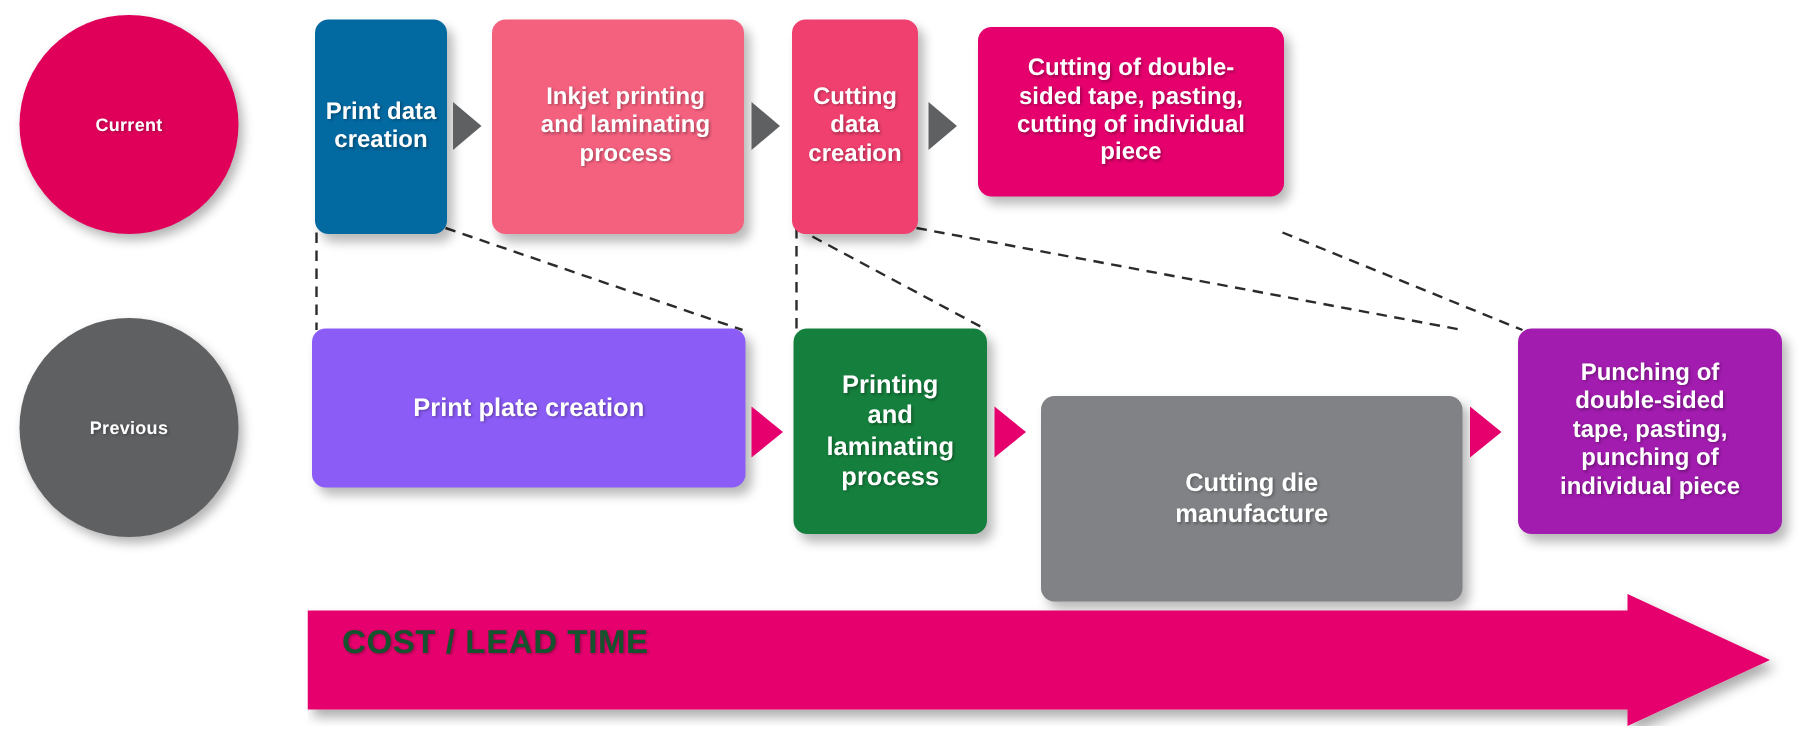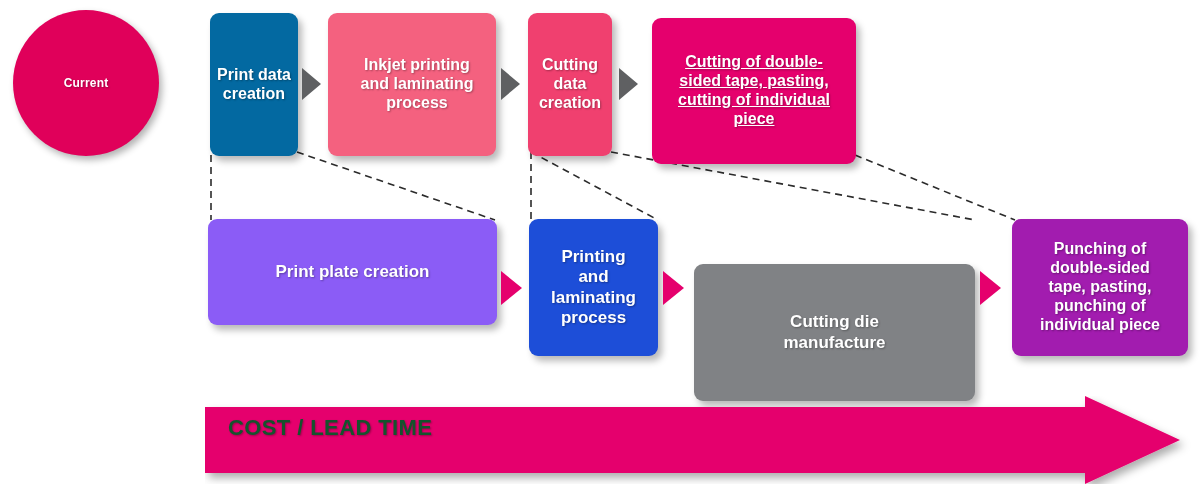--- a/index.html
+++ b/index.html
@@ -142,34 +142,37 @@
   </div>
   <div class="tri gray" style="left:501px; top:68px;"></div>
 
   <div class="pbox top" style="left:528px; top:13px; width:84px; height:143px; background:#f0406f;">
     <span>Cutting
 data
 creation</span>
   </div>
   <div class="tri gray" style="left:619px; top:68px;"></div>
 
-  <div class="pbox top" style="left:652px; top:18px; width:204px; height:146px; background:#e5006d;text-decoration:underline;">
+  <div class="pbox top" style="left:652px; top:18px; width:204px; height:113px; background:#e5006d;">
     <span>Cutting of double-
 sided tape, pasting,
 cutting of individual
 piece</span>
   </div>
 
+  <div class="round-label" style="left:13px; top:212px; width:146px; height:146px; background:#5f6062;">
+    <span>Previous</span>
+  </div>
 
   <div class="pbox bottom" style="left:208px; top:219px; width:289px; height:106px; background:#8b5cf6;text-align:center;">
     <span>Print plate creation</span>
   </div>
   <div class="tri pink" style="left:501px; top:271px;"></div>
 
-  <div class="pbox bottom" style="left:529px; top:219px; width:129px; height:137px; background:#1d4ed8;">
+  <div class="pbox bottom" style="left:529px; top:219px; width:129px; height:137px; background:#15803d;">
     <span>Printing
 and
 laminating
 process</span>
   </div>
   <div class="tri pink" style="left:663px; top:271px;"></div>
 
   <div class="pbox bottom" style="left:694px; top:219px; width:281px; height:137px; background:#808285;margin-top:45px;">
     <span>Cutting die
 manufacture</span>

